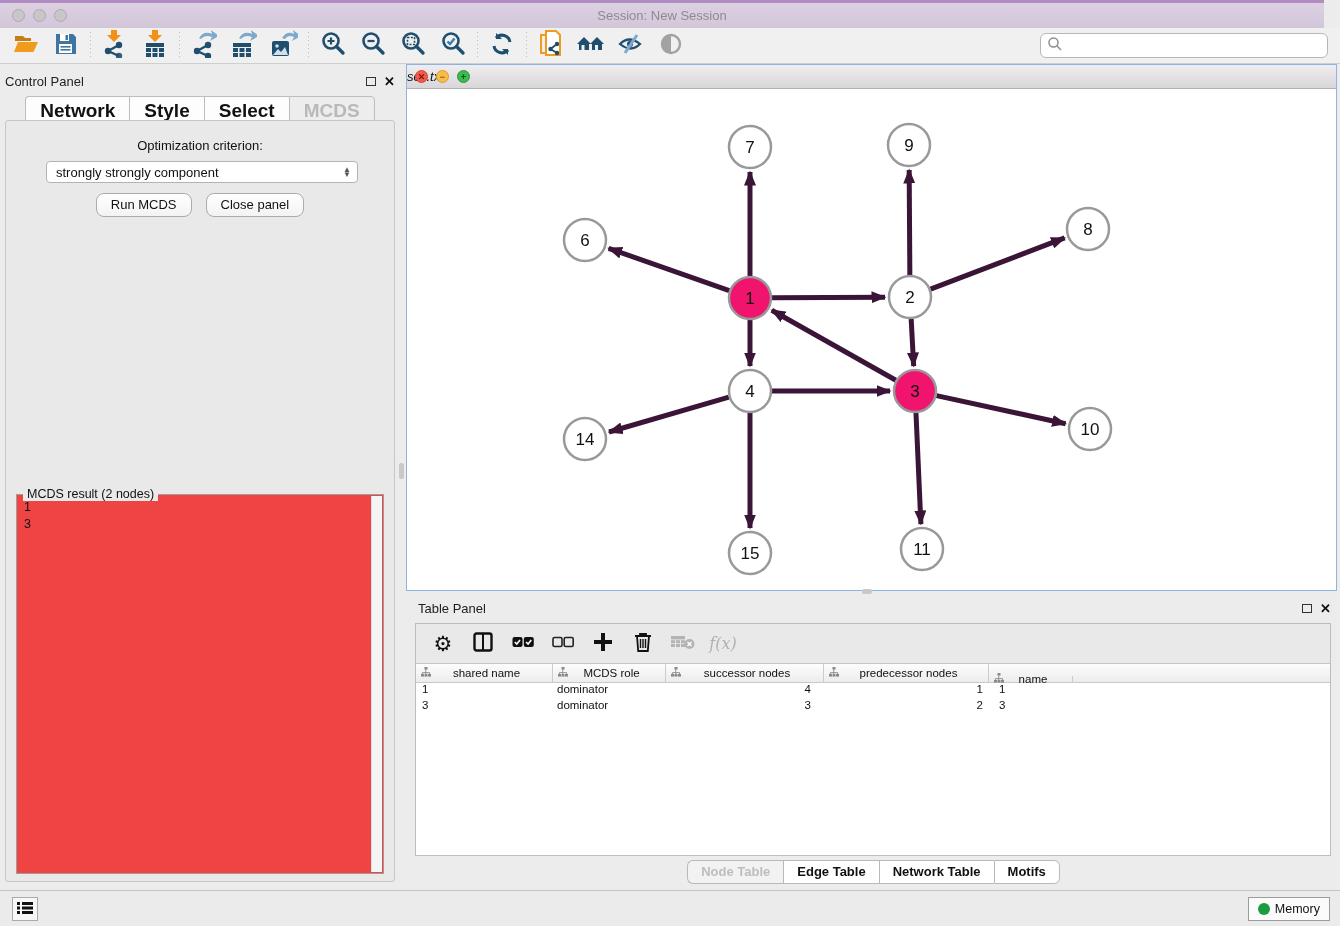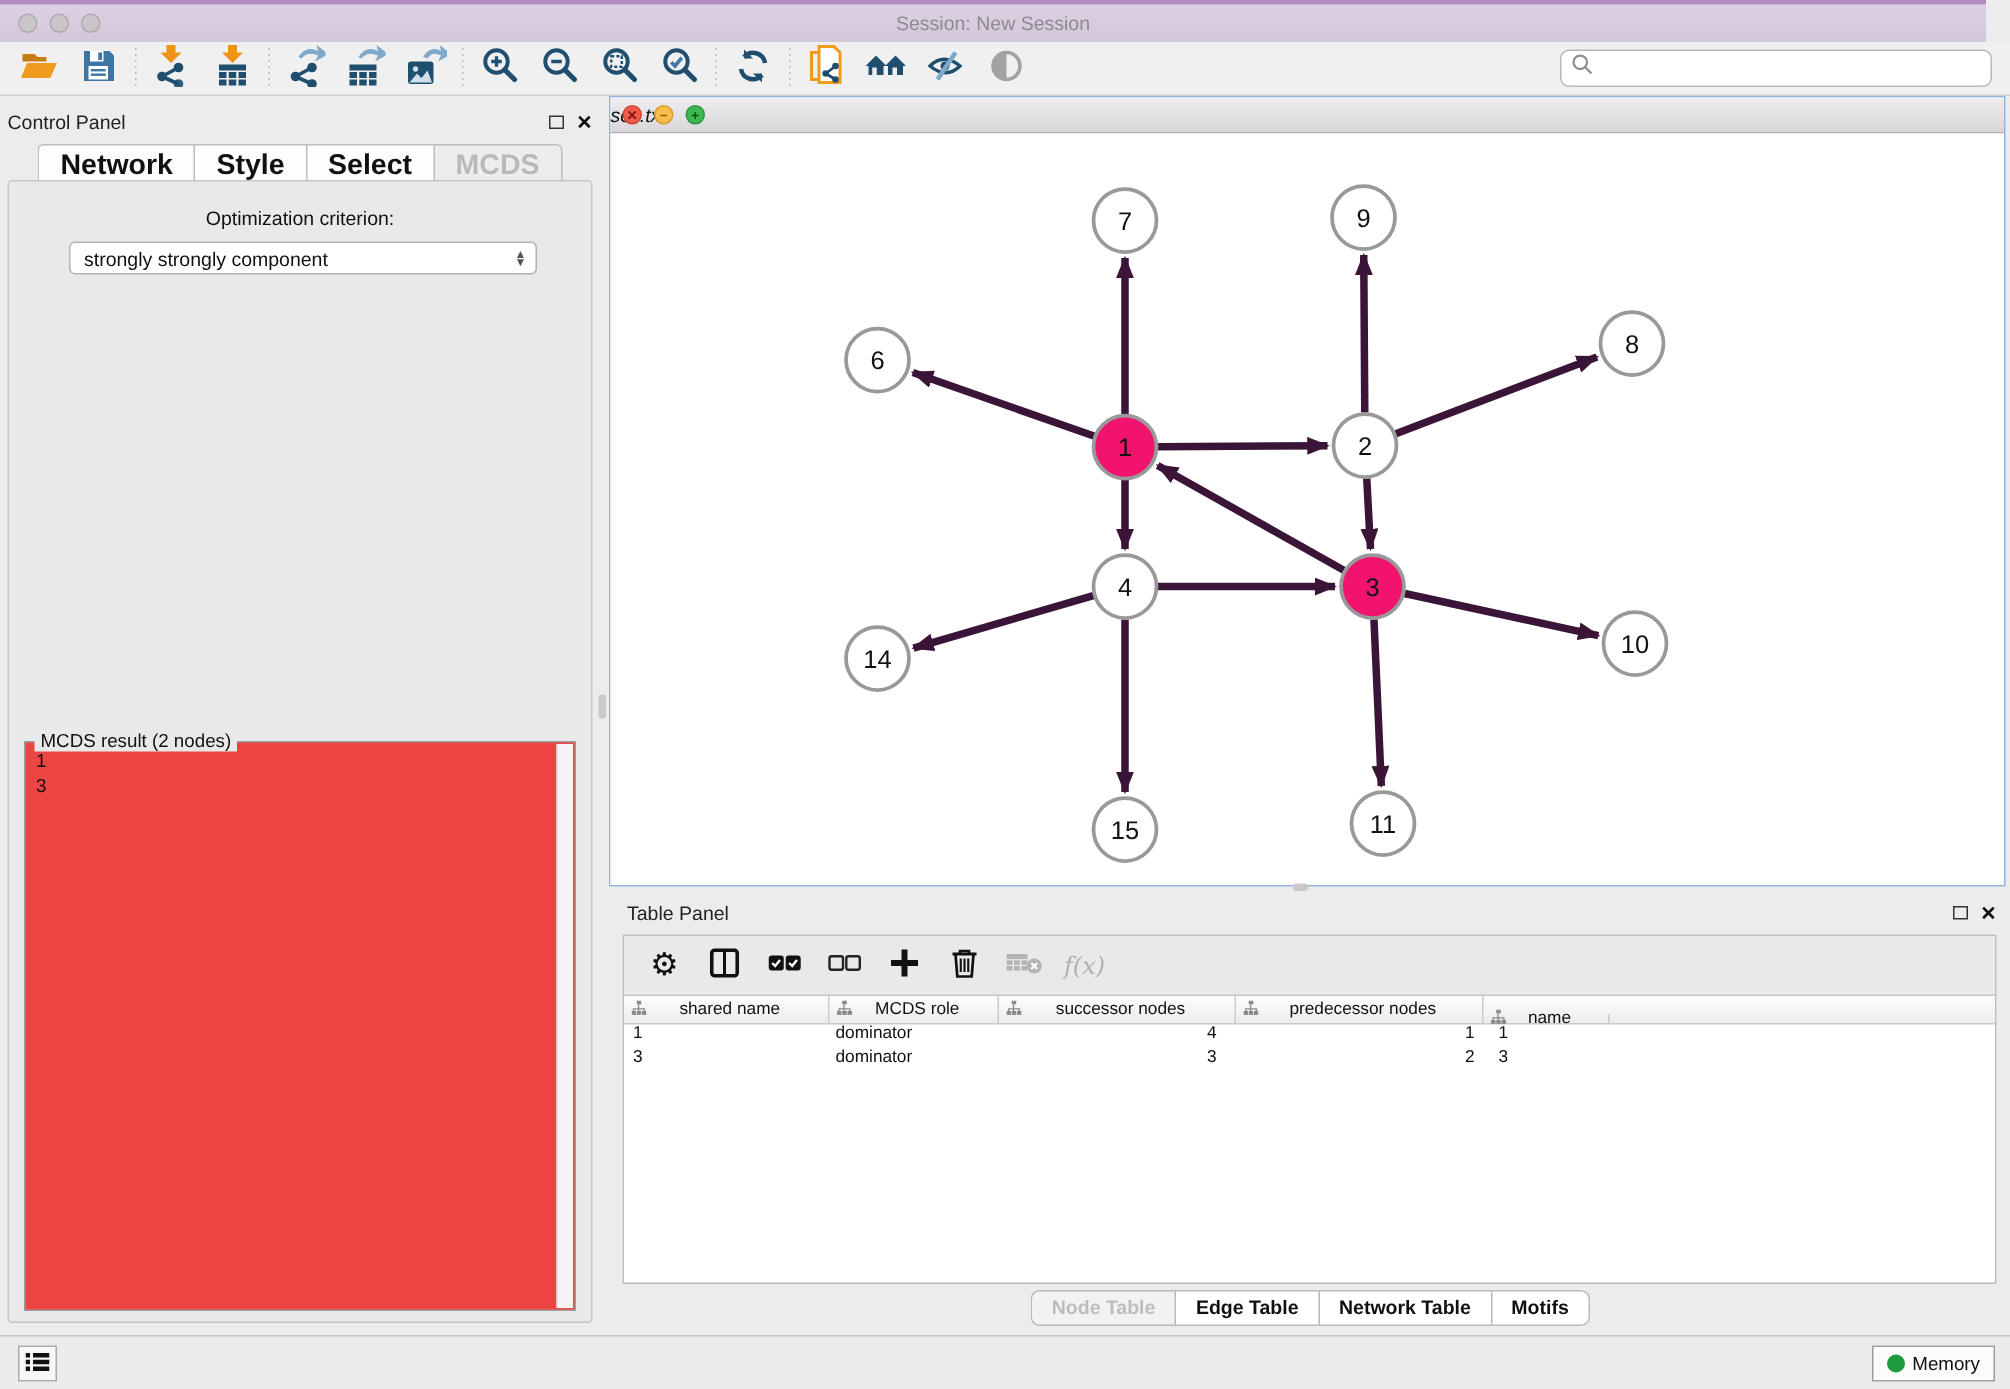--- a/index.html
+++ b/index.html
@@ -289,20 +289,24 @@
   </div>
   <div class="cp-body">
     <div class="opt-label">Optimization criterion:</div>
     <div class="dropdown">
       <span>strongly strongly component</span>
       <span class="dd-stepper">
           <span>▲</span>
           <span>▼</span>
         </span>
     </div>
+    <div class="cp-buttons">
+      <button class="cp-btn">Run MCDS</button>
+      <button class="cp-btn">Close panel</button>
+    </div>
     <div class="result-group">
       <div class="result-label">MCDS result (2 nodes)</div>
       <div class="result-text">1
 3</div>
       <div class="result-scroll"></div>
     </div>
   </div>
 </div>
 
 <div class="net-window">

